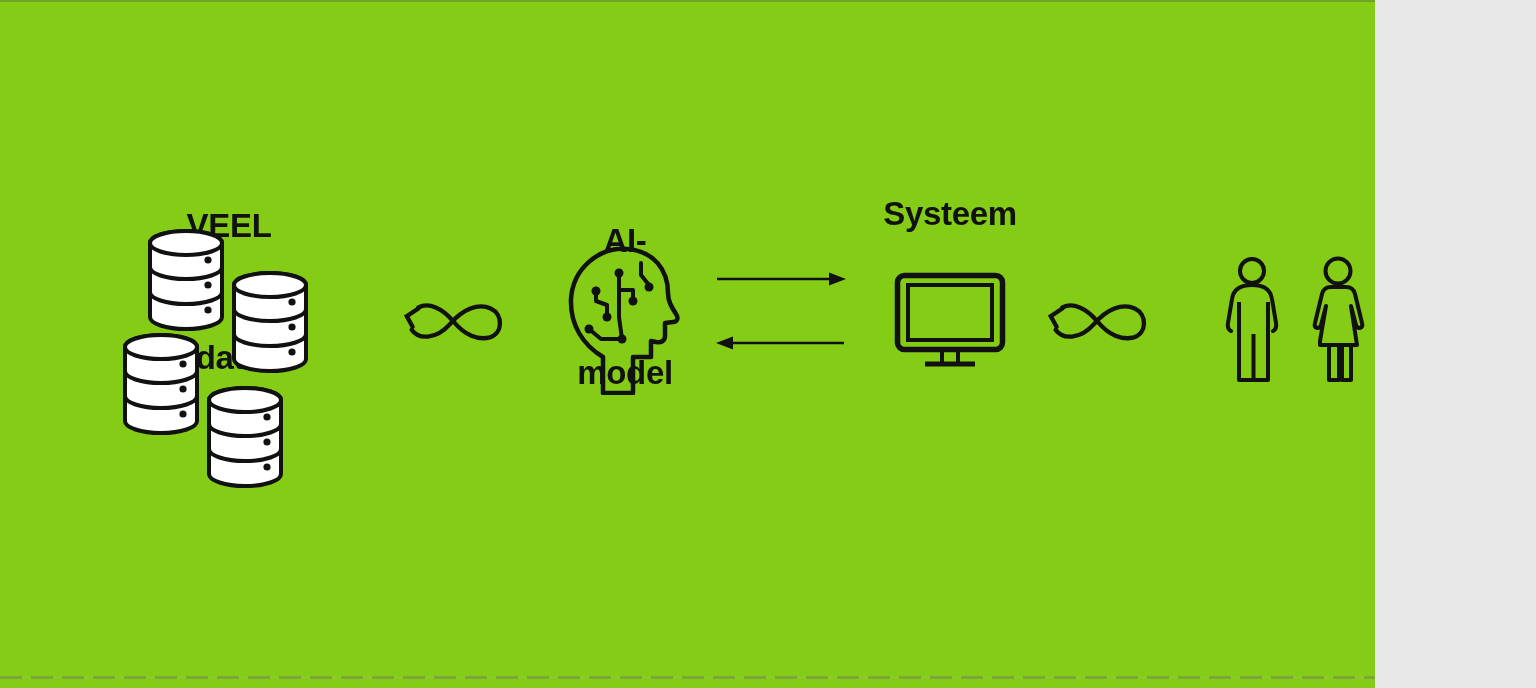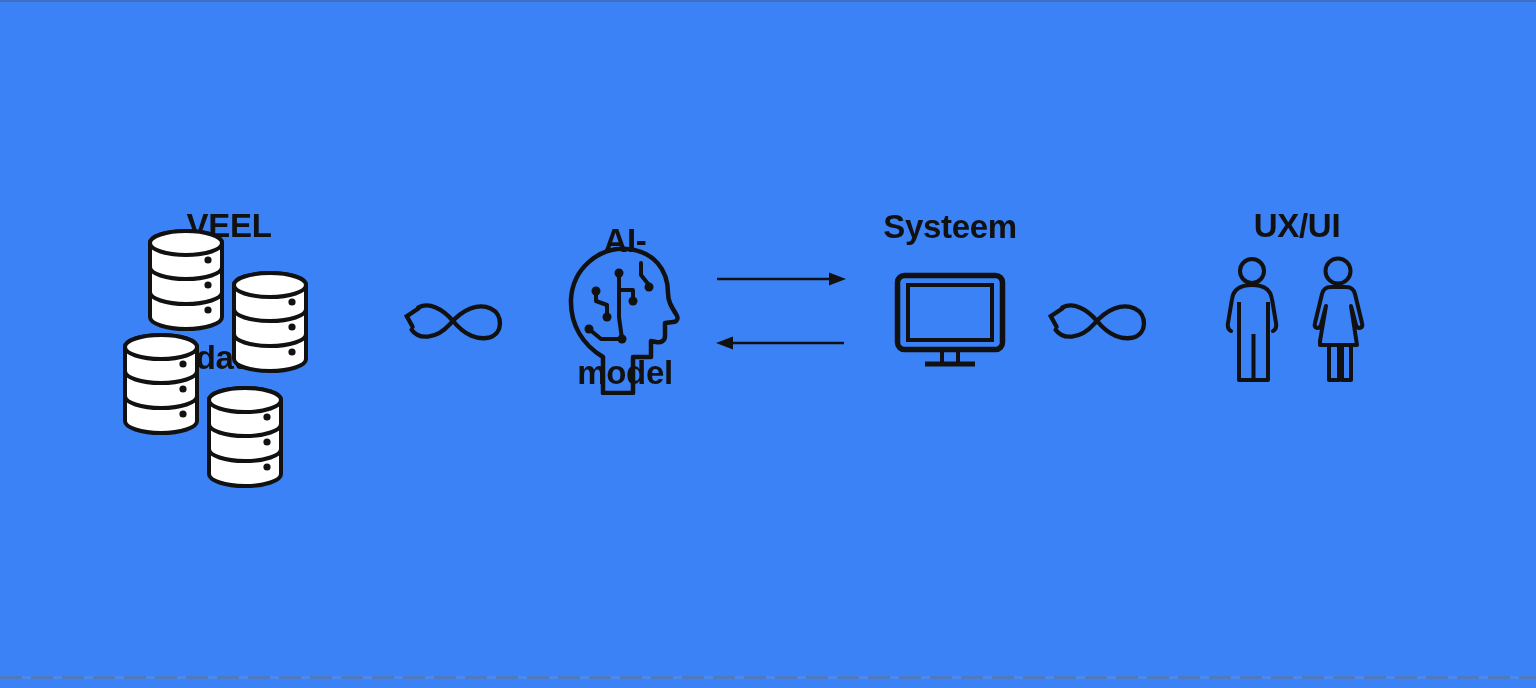--- a/index.html
+++ b/index.html
@@ -1,19 +1,19 @@
 <!DOCTYPE html>
 <html><head>
 <meta charset="utf-8">
 <style>
   html,body{margin:0;padding:0;background:#e8e8e8;}
   .canvas{
     position:relative;
-    width:1536px;height:688px;
-    background:#3b82f6;
+    width:1375px;height:688px;
+    background:#84cc16;
     overflow:hidden;
     font-family:"Liberation Sans", sans-serif;
   }
   .edge-artifact{position:absolute;left:0;width:100%;}
   .edge-top{top:0;height:2px;background:rgba(70,70,70,0.30);}
   .edge-bottom{
     top:676px;height:3px;
     background:repeating-linear-gradient(90deg,
       rgba(110,110,110,0.40) 0 22px,
       rgba(190,190,190,0.12) 22px 31px);
@@ -62,25 +62,24 @@
   </svg>
 
   <div class="col-title" style="left:127px;top:116px;">
     <span>VEEL</span>
     <span>data</span>
   </div>
   <div class="col-title" style="left:523px;top:131px;">
     <span>AI-</span>
     <span>model</span>
   </div>
-  <div class="col-title" style="left:848px;top:117px;">
+  <div class="col-title" style="left:848px;top:104px;">
     <span>Systeem</span>
   </div>
   <div class="col-title" style="left:1195px;top:116px;">
-    <span>UX/UI</span>
   </div>
 
   <svg style="left:112px;top:226px;" width="204" height="268" viewBox="0 0 204 268">
     <use href="#cyl" transform="translate(36,3)"></use>
     <use href="#cyl" transform="translate(120,45)"></use>
     <use href="#cyl" transform="translate(11,107)"></use>
     <use href="#cyl" transform="translate(95,160)"></use>
   </svg>
 
   <svg style="left:397px;top:294px;" width="116" height="54" viewBox="0 0 120 56">

